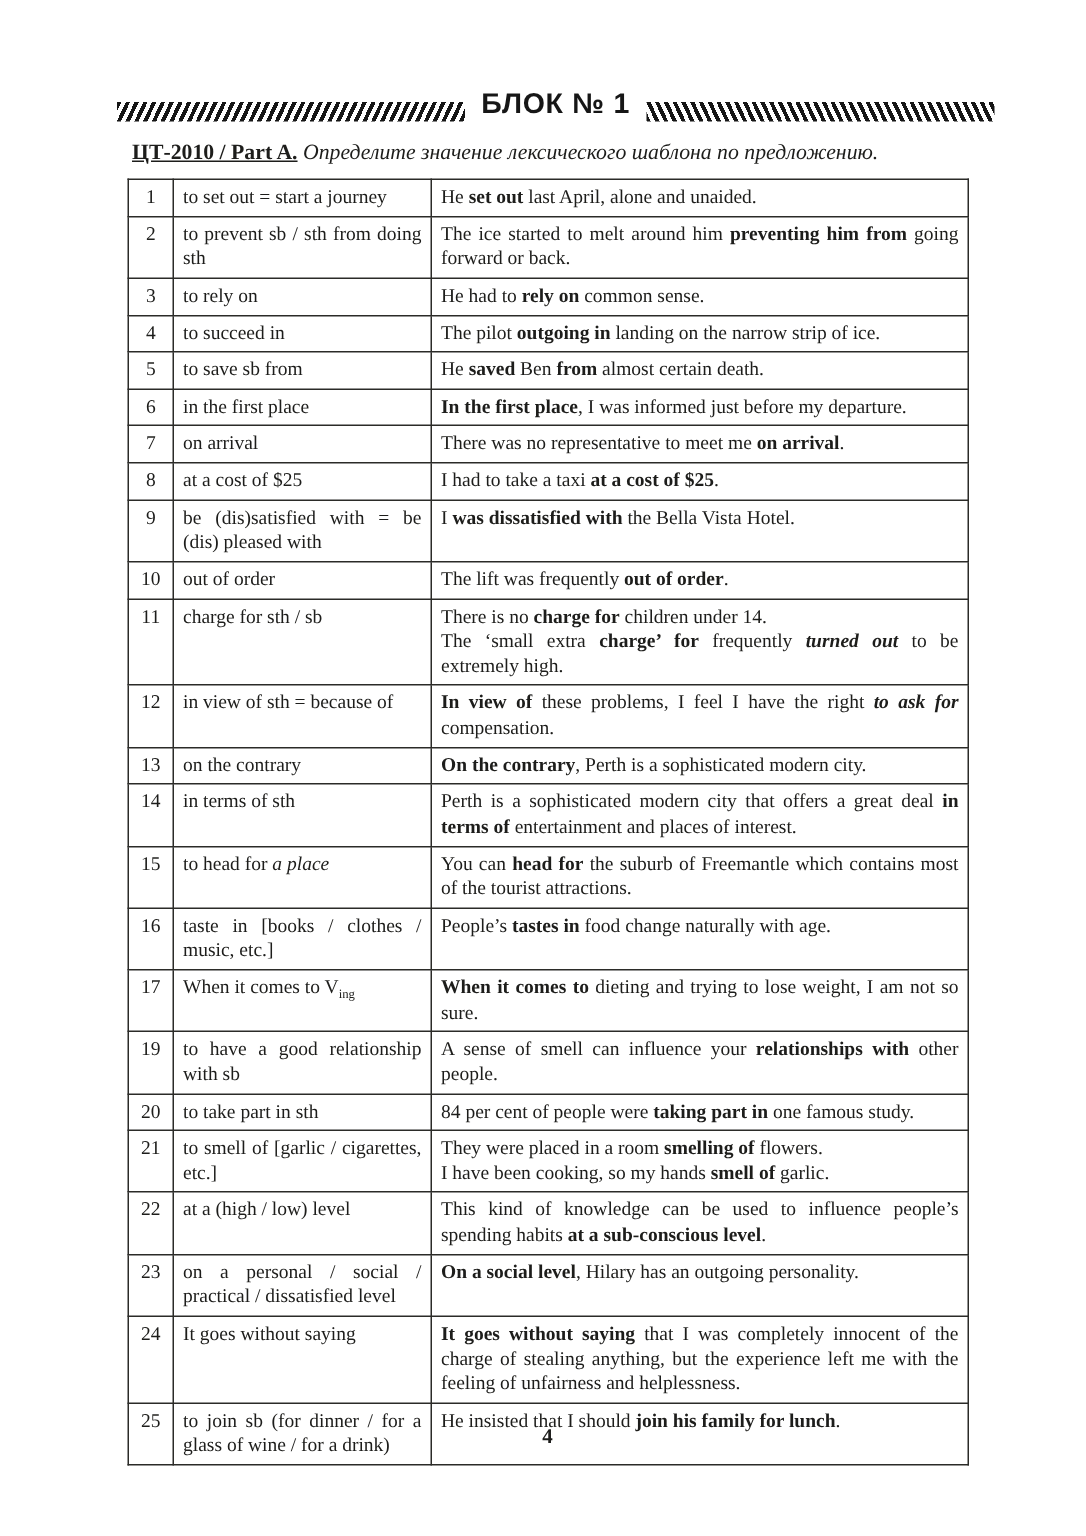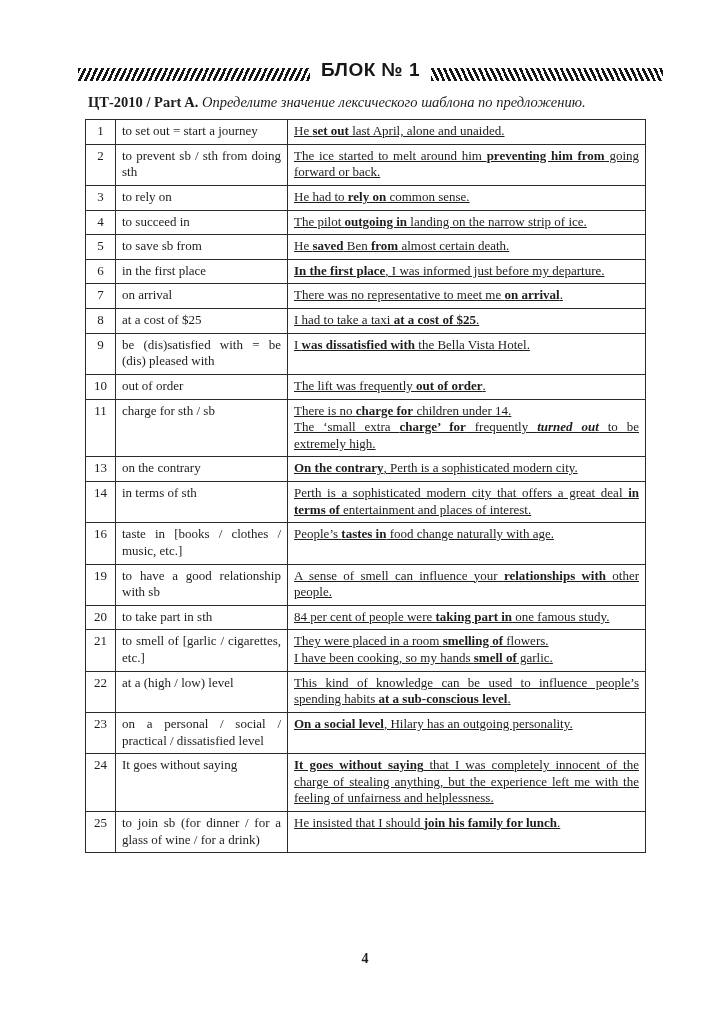--- a/index.html
+++ b/index.html
@@ -14,35 +14,35 @@
   }
   .stripe { height:13px; flex:1; }
   .stripe-left  { background:repeating-linear-gradient(115deg,#161616 0 2.6px,#ffffff 2.6px 5.3px); }
   .stripe-right { background:repeating-linear-gradient(65deg,#161616 0 2.6px,#ffffff 2.6px 5.3px); }
   .band-title {
     font-family:"Liberation Sans", sans-serif; font-weight:bold;
     font-size:19px; letter-spacing:0.5px; white-space:nowrap; color:#161616;
   }
   
   .doc-title { position:absolute; top:94px; left:88px; right:60px; font-size:14.5px; }
-  .doc-title .prefix { font-weight:bold; }
+  .doc-title .prefix { font-weight:bold;text-decoration:underline; }
   .doc-title .instr  { font-style:italic; }
   
   table.lex {
     position:absolute; top:119px; left:85px; width:560px;
     border-collapse:collapse; table-layout:fixed;
     font-size:13px; line-height:1.28;
   }
   table.lex td {
     border:1.5px solid #2b2b28; vertical-align:top;
     padding:3px 6px 4px 6px; overflow:hidden;
   }
   td.num    { text-align:center; padding-left:2px; padding-right:2px; }
   td.phrase { text-align:justify; }
-  td.sent   { text-align:justify;text-decoration:underline; }
+  td.sent   { text-align:justify; }
   .b   { font-weight:bold; }
   .i   { font-style:italic; }
   .sub { vertical-align:sub; font-size:8.5px; line-height:1; }
   
   .page-num {
     position:absolute; top:951px; left:85px; width:560px;
     text-align:center; font-weight:bold; font-size:14px;
   }
 </style>
 </head>
@@ -118,33 +118,48 @@
     <td class="num">10</td>
     <td class="phrase"><span>out of order</span></td>
     <td class="sent"><span>The lift was frequently </span><span class="b">out of order</span><span>.</span></td>
   </tr>
         <tr>
     <td class="num">11</td>
     <td class="phrase"><span>charge for sth / sb</span></td>
     <td class="sent"><span>There is no </span><span class="b">charge for</span><span> children under 14.</span><br><span>The ‘small extra </span><span class="b">charge’ for</span><span> frequently </span><span class="b i">turned out</span><span> to be extremely high.</span></td>
   </tr>
         <tr>
+    <td class="num">12</td>
+    <td class="phrase"><span>in view of sth = because of</span></td>
+    <td class="sent"><span class="b">In view of</span><span> these problems, I feel I have the right </span><span class="b i">to ask for</span><span> compensation.</span></td>
+  </tr>
+        <tr>
     <td class="num">13</td>
     <td class="phrase"><span>on the contrary</span></td>
     <td class="sent"><span class="b">On the contrary</span><span>, Perth is a sophisticated modern city.</span></td>
   </tr>
         <tr>
     <td class="num">14</td>
     <td class="phrase"><span>in terms of sth</span></td>
     <td class="sent"><span>Perth is a sophisticated modern city that offers a great deal </span><span class="b">in terms of</span><span> entertainment and places of interest.</span></td>
   </tr>
         <tr>
+    <td class="num">15</td>
+    <td class="phrase"><span>to head for </span><span class="i">a place</span></td>
+    <td class="sent"><span>You can </span><span class="b">head for</span><span> the suburb of Freemantle which contains most of the tourist attractions.</span></td>
+  </tr>
+        <tr>
     <td class="num">16</td>
     <td class="phrase"><span>taste in [books / clothes / music, etc.]</span></td>
     <td class="sent"><span>People’s </span><span class="b">tastes in</span><span> food change naturally with age.</span></td>
+  </tr>
+        <tr>
+    <td class="num">17</td>
+    <td class="phrase"><span>When it comes to V</span><span class="sub">ing</span></td>
+    <td class="sent"><span class="b">When it comes to</span><span> dieting and trying to lose weight, I am not so sure.</span></td>
   </tr>
         <tr>
     <td class="num">19</td>
     <td class="phrase"><span>to have a good relationship with sb</span></td>
     <td class="sent"><span>A sense of smell can influence your </span><span class="b">relationships with</span><span> other people.</span></td>
   </tr>
         <tr>
     <td class="num">20</td>
     <td class="phrase"><span>to take part in sth</span></td>
     <td class="sent"><span>84 per cent of people were </span><span class="b">taking part in</span><span> one famous study.</span></td>

